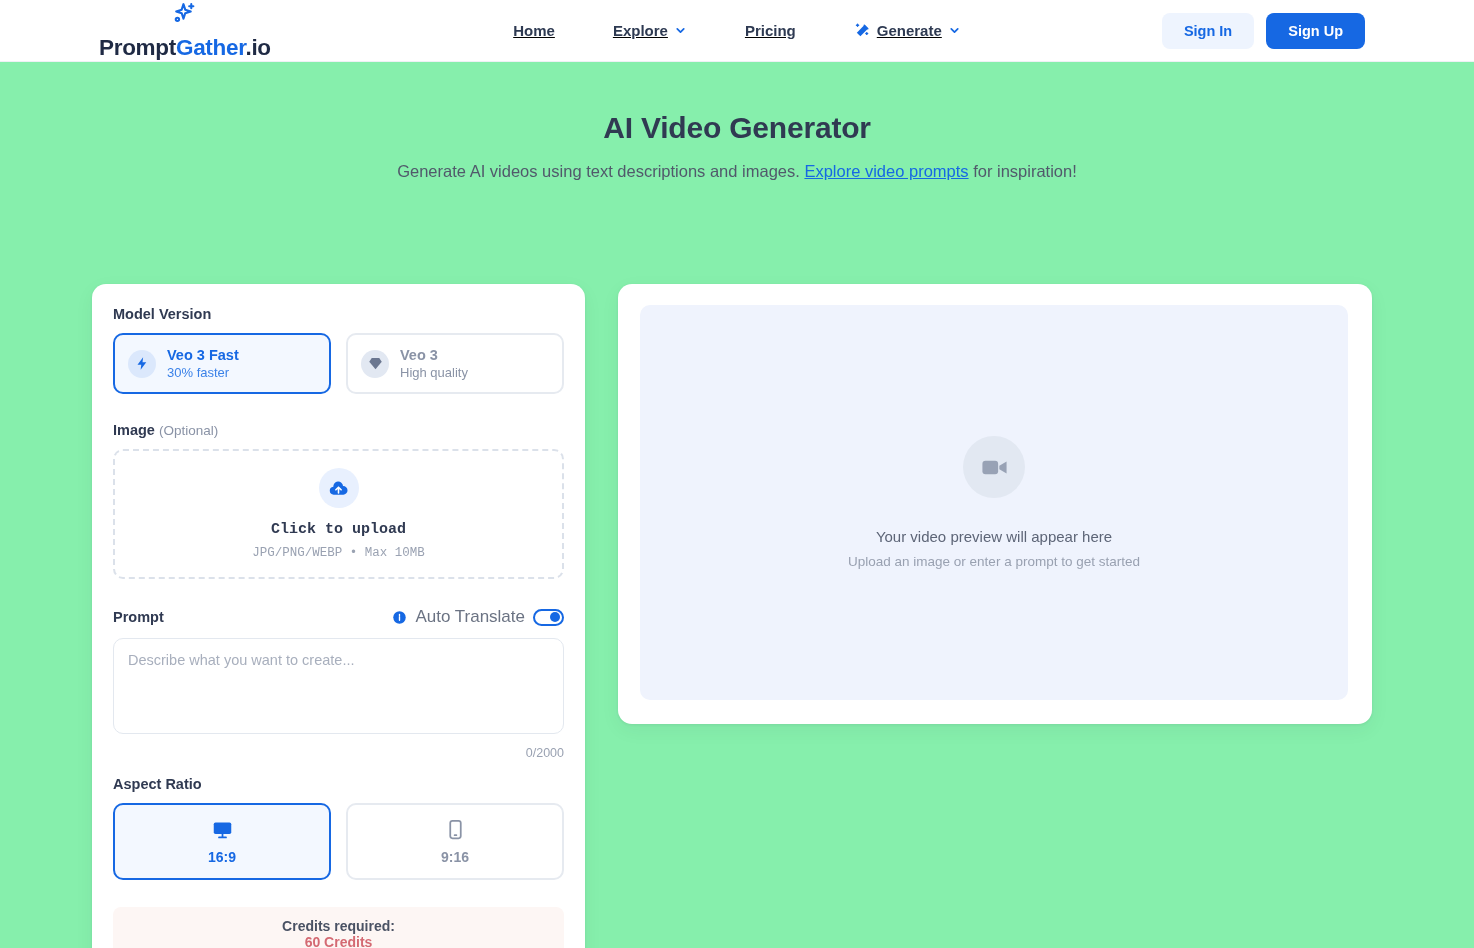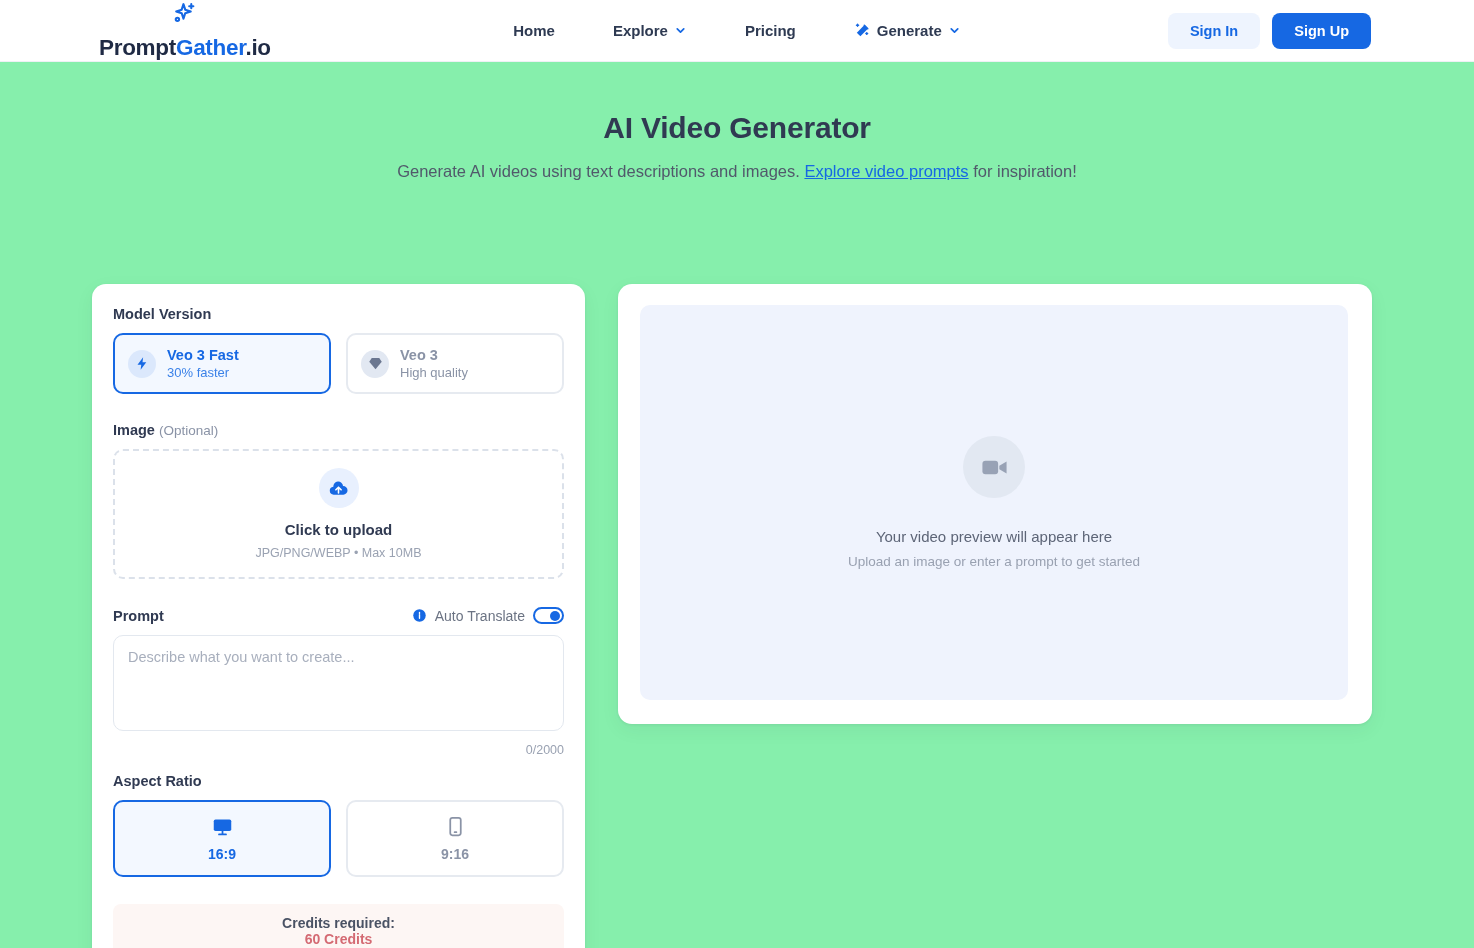--- a/index.html
+++ b/index.html
@@ -28,32 +28,32 @@
   .logo-icon { width: 25px; height: 25px; display: block; }
   .logo-text {
     font-size: 22.5px; font-weight: bold; letter-spacing: -0.3px;
     color: #1f2a44; white-space: nowrap;
   }
   .logo-text .accent { color: #1668e3; }
   .logo-text .tld { color: #1f2a44; }
 
   .nav {
     position: absolute; left: 0; right: 0;
-    display: flex; justify-content: center; align-items: flex-end; gap: 0;
+    display: flex; justify-content: center; align-items: flex-end; gap: 0; text-decoration: underline;
   }
   .nav-item {
     display: flex; align-items: center; gap: 6px;
     font-size: 15px; font-weight: bold; color: #2e3a52;
     padding: 0 29px; cursor: pointer; white-space: nowrap;
   }
   .chev { width: 13px; height: 13px; display: block; color: #1668e3; }
   .wand { width: 17px; height: 17px; display: block; }
 
   .header-actions {
-    position: absolute; right: 103px; top: 50%; transform: translateY(-50%);
+    position: absolute; right: 109px; top: 50%; transform: translateY(-50%);
     display: flex; align-items: center; gap: 12px;
   }
   .btn-signin {
     background: #eef4fe; color: #1668e3;
     font-size: 14.5px; font-weight: bold;
     padding: 10px 22px; border-radius: 8px; border: none; cursor: pointer;
     font-family: inherit;
   }
   .btn-signup {
     background: #1668e3; color: #ffffff;
@@ -115,38 +115,38 @@
   .opt-name { font-size: 14.5px; font-weight: bold; color: #8a93a6; }
   .opt-card.selected .opt-name { color: #1668e3; }
   .opt-desc { font-size: 13px; color: #8a93a6; }
   .opt-card.selected .opt-desc { color: #3b82e8; }
 
   .upload {
     margin-top: 3px;
     border: 2px dashed #dbe1ea; border-radius: 10px;
     height: 130px;
     display: flex; flex-direction: column; align-items: center; justify-content: center;
-    cursor: pointer; background: #ffffff;
+    cursor: pointer; background: #ffffff; font-family: Liberation Mono, monospace;
   }
   .upload-ico {
     width: 40px; height: 40px; border-radius: 50%;
     background: #e8f0fe; display: flex; align-items: center; justify-content: center;
     margin-bottom: 13px;
   }
   .upload-ico svg { width: 21px; height: 21px; display: block; }
   .upload-title { font-size: 15px; font-weight: bold; color: #303a52; }
   .upload-sub { font-size: 12.5px; color: #9aa2b2; margin-top: 8px; }
 
   .section { margin-top: 28px; }
 
   .prompt-head { display: flex; align-items: center; justify-content: space-between; margin-bottom: 11px; }
   .prompt-head .field-label { margin-bottom: 0; }
   .translate-wrap { display: flex; align-items: center; gap: 8px; }
   .info-ico { width: 15px; height: 15px; display: block; cursor: pointer; }
-  .translate-label { font-size: 14px; color: #6b7383; }
+  .translate-label { font-size: 17px; color: #6b7383; }
   .toggle {
     width: 31px; height: 17px; border-radius: 10px;
     background: #ffffff; border: 2px solid #1668e3;
     position: relative; cursor: pointer; flex: 0 0 31px;
   }
   .toggle .knob {
     position: absolute; right: 2px; top: 50%; transform: translateY(-50%);
     width: 10px; height: 10px; border-radius: 50%; background: #1668e3;
   }
 

